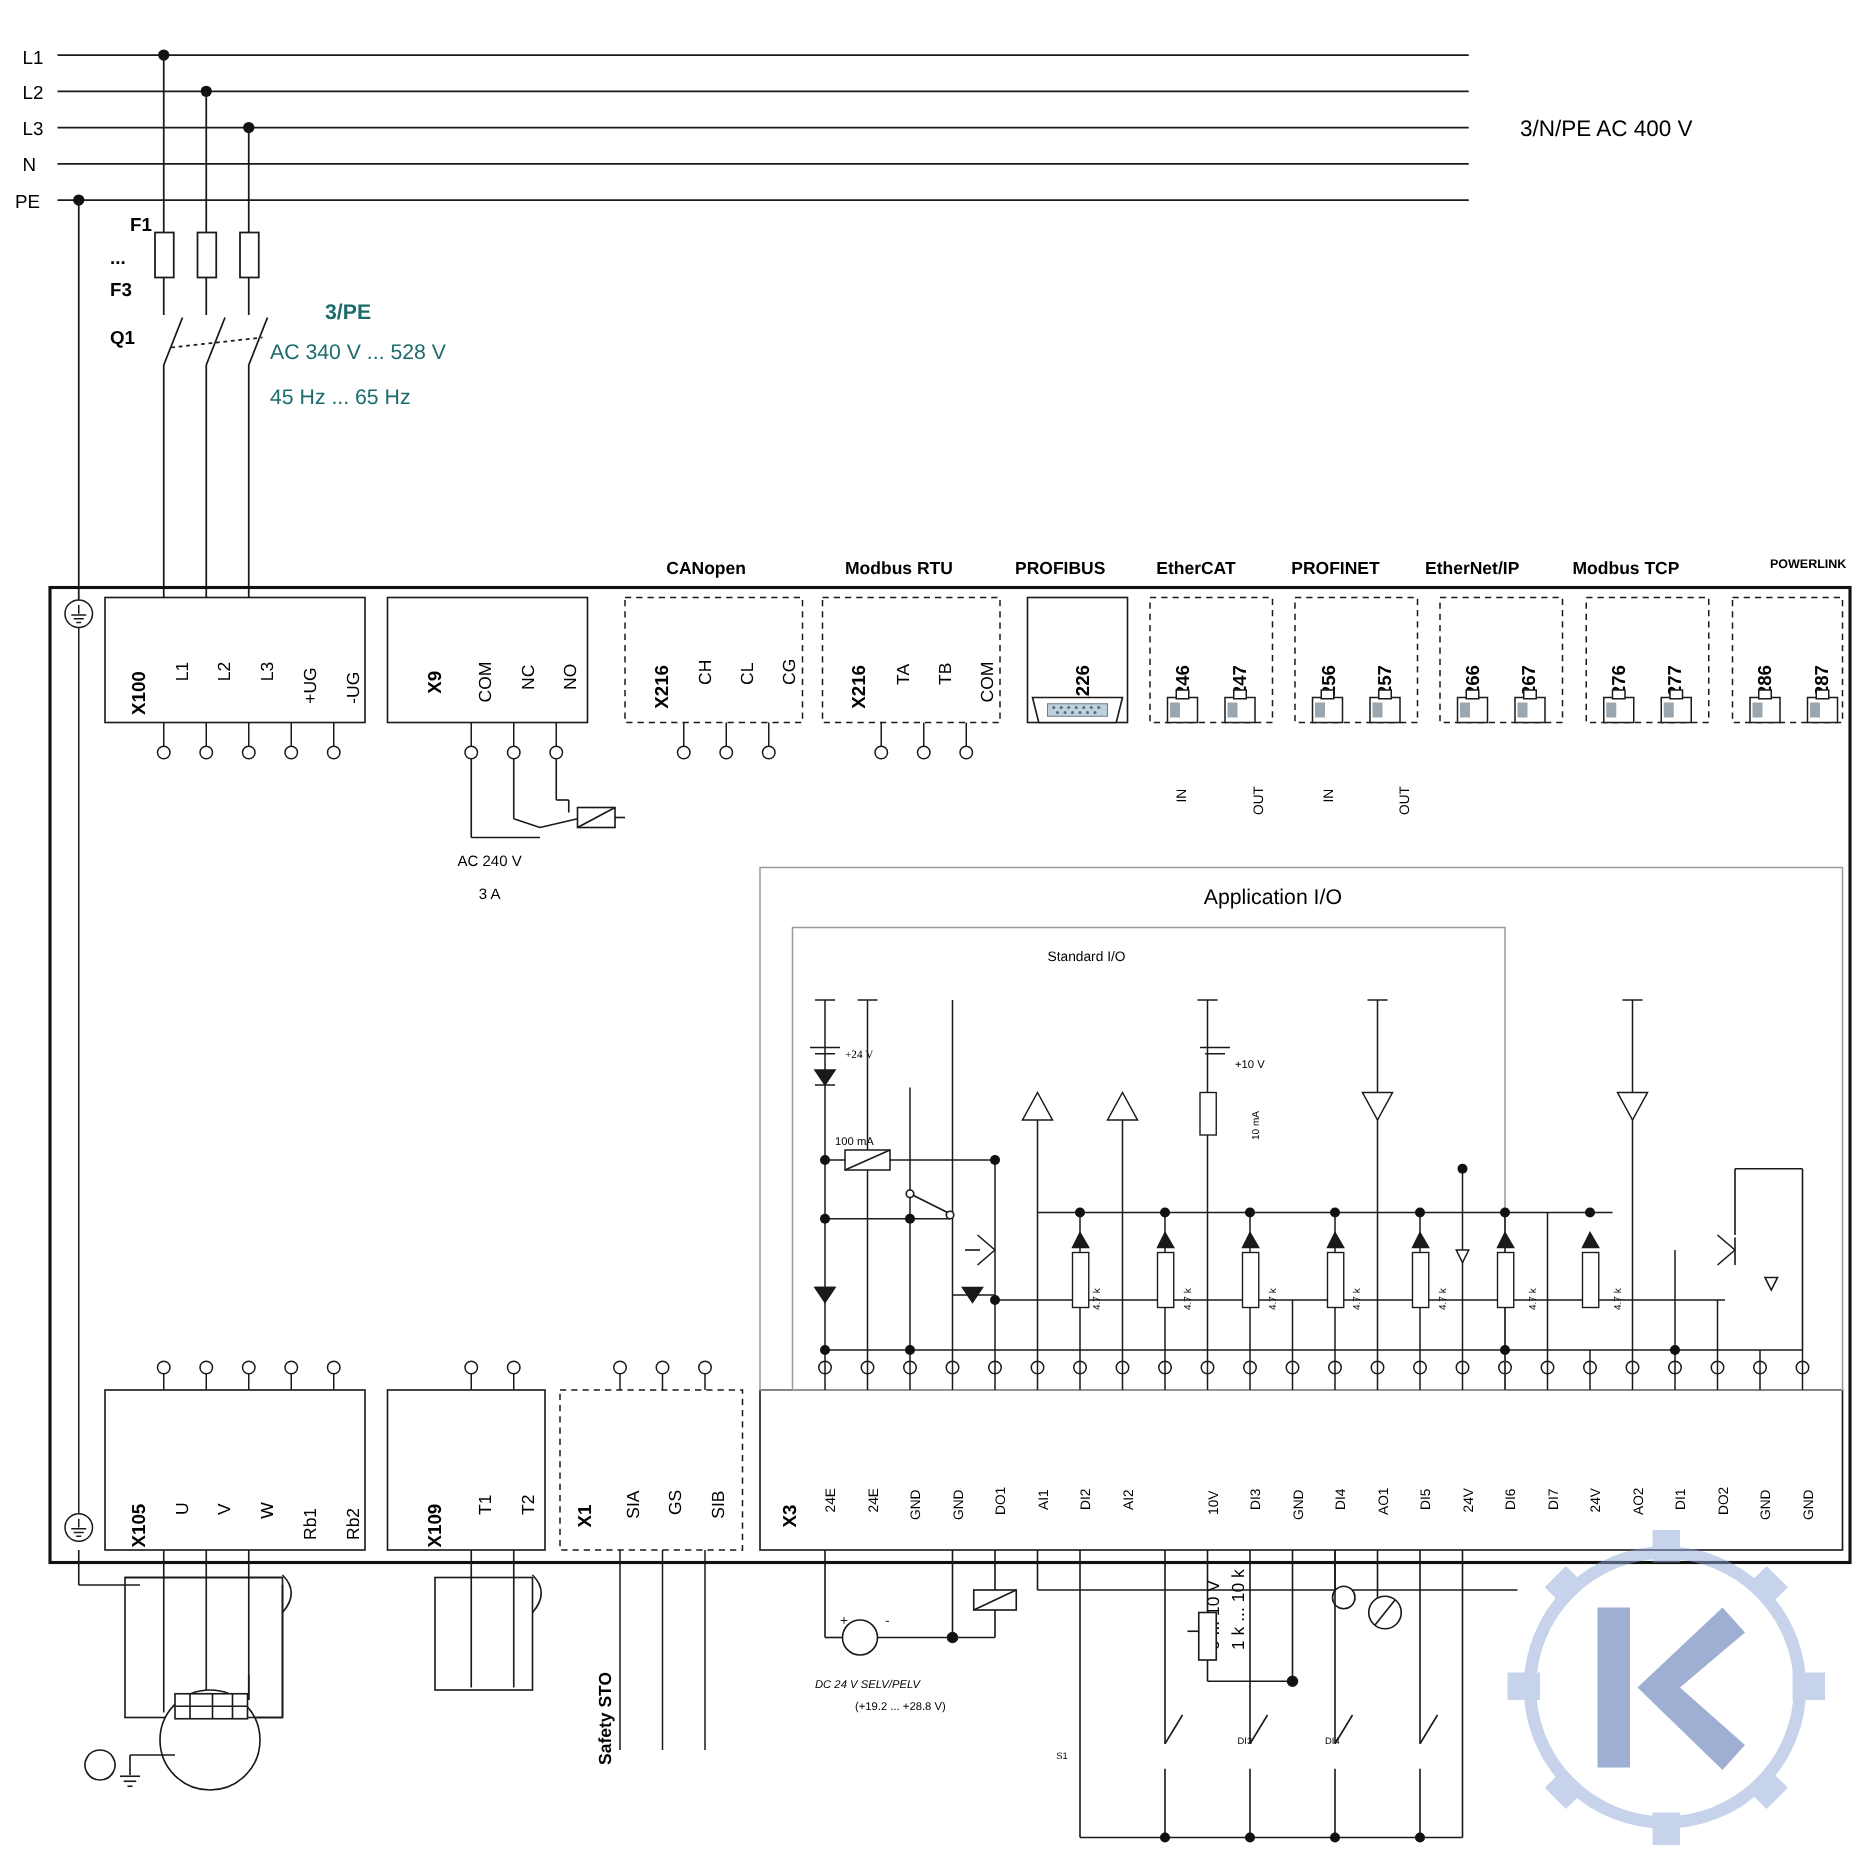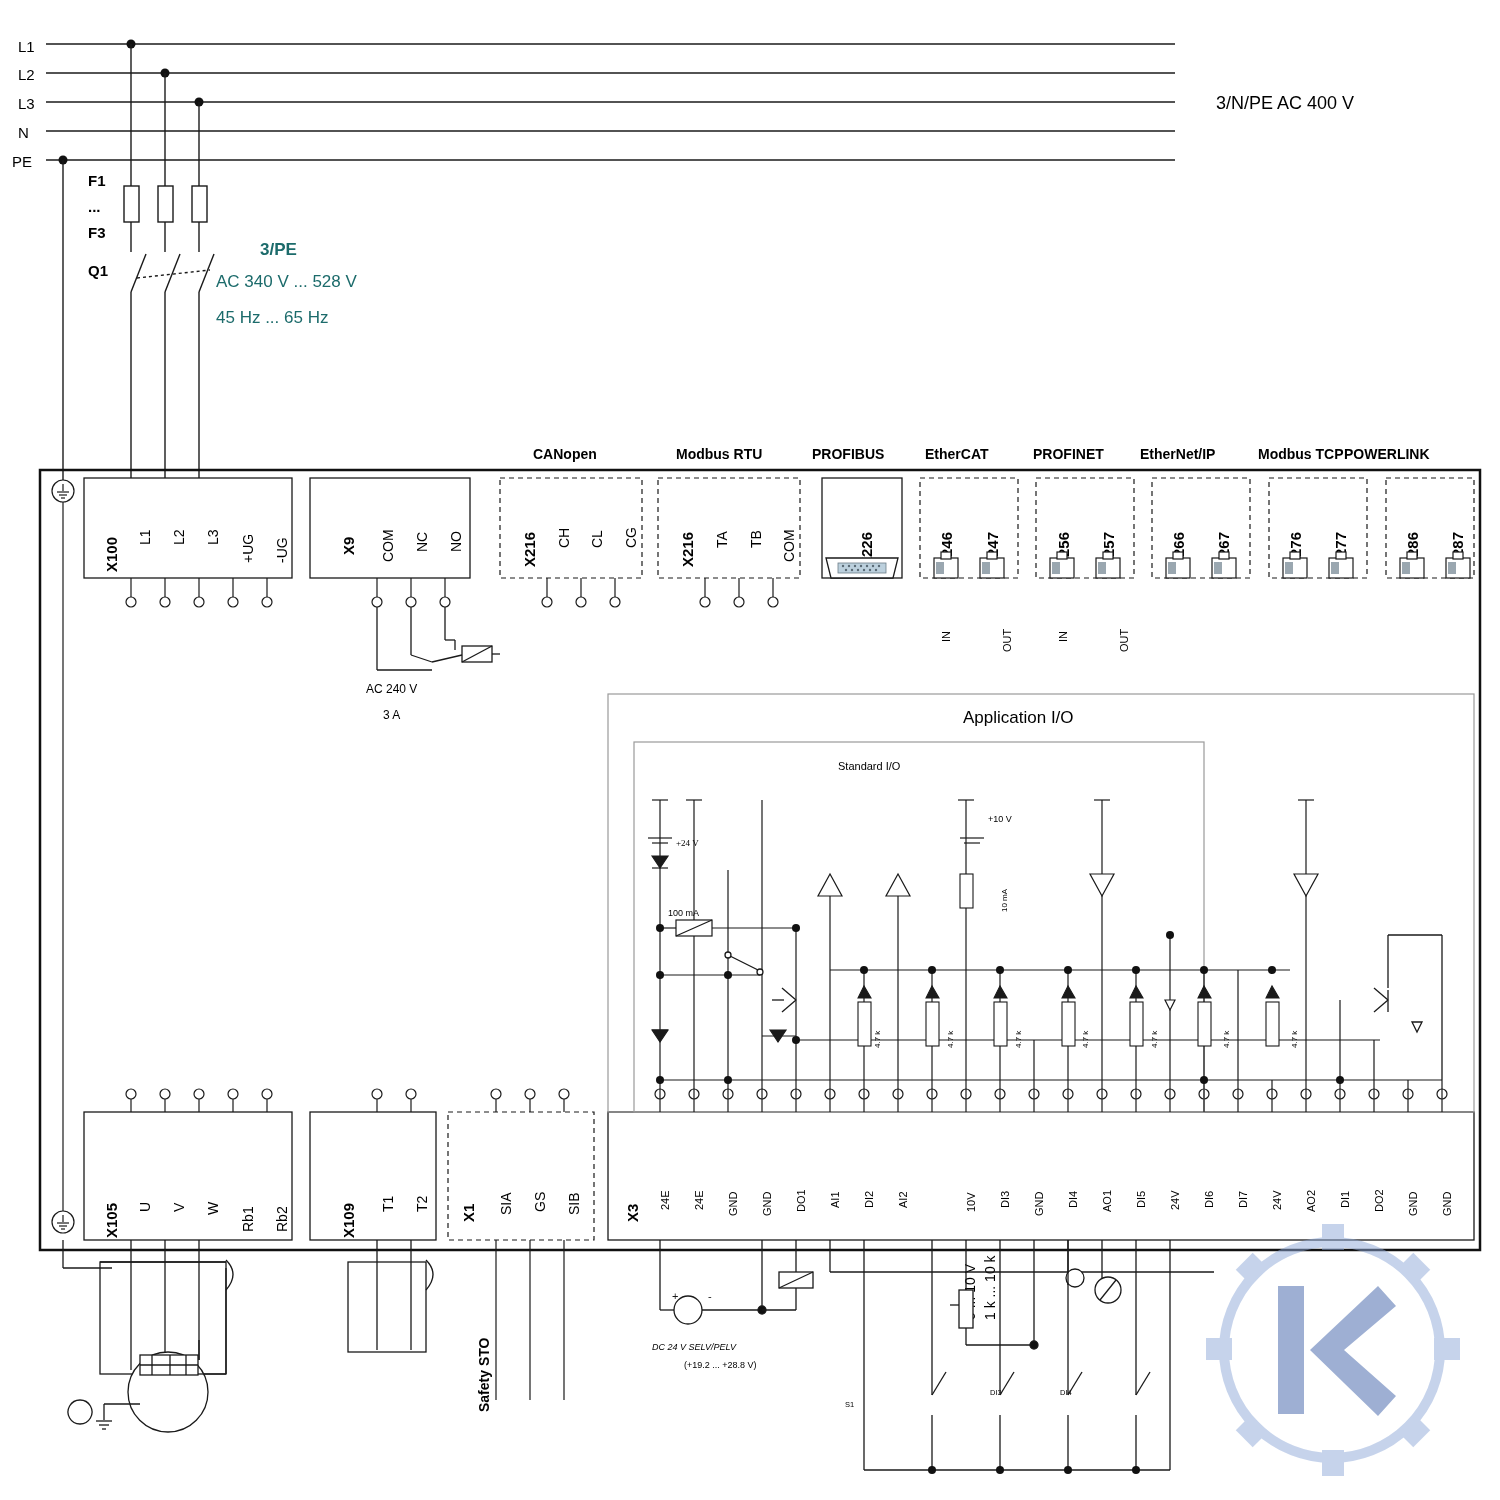--- a/index.html
+++ b/index.html
@@ -25,37 +25,37 @@
 <div id="stage">
 
   <div class="lbl" style="left:18px;top:38px;">L1</div>
   <div class="lbl" style="left:18px;top:66px;">L2</div>
   <div class="lbl" style="left:18px;top:95px;">L3</div>
   <div class="lbl" style="left:18px;top:124px;">N</div>
   <div class="lbl" style="left:12px;top:153px;">PE</div>
 
   <div class="lbl" style="left:1216px;top:93px;font-size:18px;">3/N/PE AC 400 V</div>
 
-  <div class="lbl b" style="left:88px;top:172px;">F1</div>
+  <div class="lbl b" style="left:104px;top:172px;">F1</div>
   <div class="lbl b" style="left:88px;top:198px;">...</div>
   <div class="lbl b" style="left:88px;top:224px;">F3</div>
   <div class="lbl b" style="left:88px;top:262px;">Q1</div>
 
   <div class="lbl b teal" style="left:216px;top:240px;font-size:17px;margin-left:44px;">3/PE</div>
   <div class="lbl teal" style="left:216px;top:272px;font-size:17px;">AC 340 V ... 528 V</div>
   <div class="lbl teal" style="left:216px;top:308px;font-size:17px;">45 Hz ... 65 Hz</div>
 
   <div class="lbl b sm" style="left:533px;top:446px;font-size:14px;">CANopen</div>
   <div class="lbl b sm" style="left:676px;top:446px;font-size:14px;">Modbus RTU</div>
   <div class="lbl b sm" style="left:812px;top:446px;font-size:14px;">PROFIBUS</div>
   <div class="lbl b sm" style="left:925px;top:446px;font-size:14px;">EtherCAT</div>
   <div class="lbl b sm" style="left:1033px;top:446px;font-size:14px;">PROFINET</div>
   <div class="lbl b sm" style="left:1140px;top:446px;font-size:14px;">EtherNet/IP</div>
   <div class="lbl b sm" style="left:1258px;top:446px;font-size:14px;">Modbus TCP</div>
-  <div class="lbl b sm" style="left:1344px;top:446px;font-size:14px;">POWERLINK</div>
+  <div class="lbl b sm" style="left:1416px;top:446px;font-size:10px;">POWERLINK</div>
 
   <div class="vert b" style="left:103px;top:572px;">X100</div>
   <div class="vert" style="left:137px;top:545px;">L1</div>
   <div class="vert" style="left:171px;top:545px;">L2</div>
   <div class="vert" style="left:205px;top:545px;">L3</div>
   <div class="vert" style="left:240px;top:563px;">+UG</div>
   <div class="vert" style="left:274px;top:563px;">-UG</div>
 
   <div class="vert b" style="left:340px;top:555px;">X9</div>
   <div class="vert" style="left:380px;top:562px;">COM</div>
@@ -92,21 +92,21 @@
   <div class="vert b" style="left:1449px;top:567px;">X287</div>
 
   <div class="lbl sm" style="left:366px;top:682px;">AC 240 V</div>
   <div class="lbl sm" style="left:383px;top:708px;text-align:right;">3 A</div>
 
   <div class="lbl" style="left:963px;top:708px;font-size:17px;">Application I/O</div>
 
   <div class="lbl" style="left:838px;top:760px;font-size:11px;">Standard I/O</div>
 
   <div class="lbl xs" style="left:676px;top:838px;font-family:Liberation Serif, serif;">+24 V</div>
-  <div class="lbl xs" style="left:988px;top:814px;">+10 V</div>
+  <div class="lbl xs" style="left:988px;top:846px;">+10 V</div>
   <div class="lbl xs" style="left:668px;top:908px;">100 mA</div>
   <div class="vert xs" style="left:1000px;top:912px;">10 mA</div>
 
   <div class="vert xs" style="left:873px;top:1048px;">4.7 k</div>
   <div class="vert xs" style="left:946px;top:1048px;">4.7 k</div>
   <div class="vert xs" style="left:1014px;top:1048px;">4.7 k</div>
   <div class="vert xs" style="left:1081px;top:1048px;">4.7 k</div>
   <div class="vert xs" style="left:1150px;top:1048px;">4.7 k</div>
   <div class="vert xs" style="left:1222px;top:1048px;">4.7 k</div>
   <div class="vert xs" style="left:1290px;top:1048px;">4.7 k</div>

